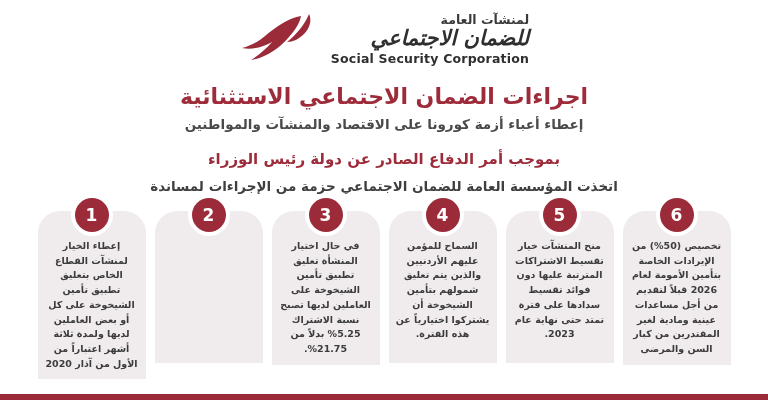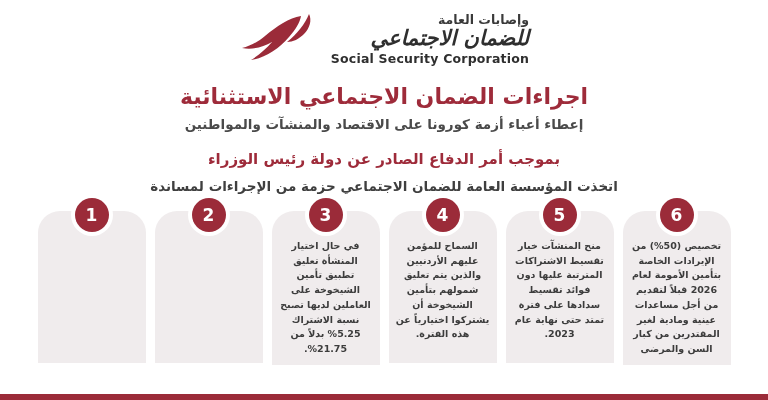--- a/index.html
+++ b/index.html
@@ -145,37 +145,38 @@
 <body>
 
 <div class="header">
   <div class="logo-mark">
     <svg width="78" height="54" viewBox="0 0 78 54" xmlns="http://www.w3.org/2000/svg">
       <path d="M62 4 C50 6 38 14 26 24 C20 29 12 34 3 36 C14 38 24 35 33 30 C27 37 20 43 12 48 C26 46 40 37 50 25 C57 17 61 10 62 4 Z" fill="#9b2b39"></path>
       <path d="M70 2 C66 12 58 22 48 30 C54 30 60 27 65 22 C71 16 73 8 70 2 Z" fill="#9b2b39"></path>
     </svg>
   </div>
   <div class="logo-text">
-    <div class="logo-line1">وإصابات العامة</div>
+    <div class="logo-line1">لمنشآت العامة</div>
     <div class="logo-line2">للضمان الاجتماعي</div>
     <div class="logo-line3">Social Security Corporation</div>
   </div>
 </div>
 
 <div class="titles">
   <div class="main-title">اجراءات الضمان الاجتماعي الاستثنائية</div>
   <div class="sub-title">إعطاء أعباء أزمة كورونا على الاقتصاد والمنشآت والمواطنين</div>
   <div class="decree">بموجب أمر الدفاع الصادر عن دولة رئيس الوزراء</div>
   <div class="intro">اتخذت المؤسسة العامة للضمان الاجتماعي حزمة من الإجراءات لمساندة</div>
 </div>
 
 <div class="cards">
 
   <div class="card">
     <div class="badge">1</div>
+    <div class="card-text">إعطاء الخيار لمنشآت القطاع الخاص بتعليق تطبيق تأمين الشيخوخة على كل أو بعض العاملين لديها ولمدة ثلاثة أشهر اعتباراً من الأول من آذار 2020</div>
   </div>
 
   <div class="card">
     <div class="badge">2</div>
   </div>
 
   <div class="card">
     <div class="badge">3</div>
     <div class="card-text">في حال اختيار المنشأة تعليق تطبيق تأمين الشيخوخة على العاملين لديها تصبح نسبة الاشتراك 5.25% بدلاً من 21.75%.</div>
   </div>

